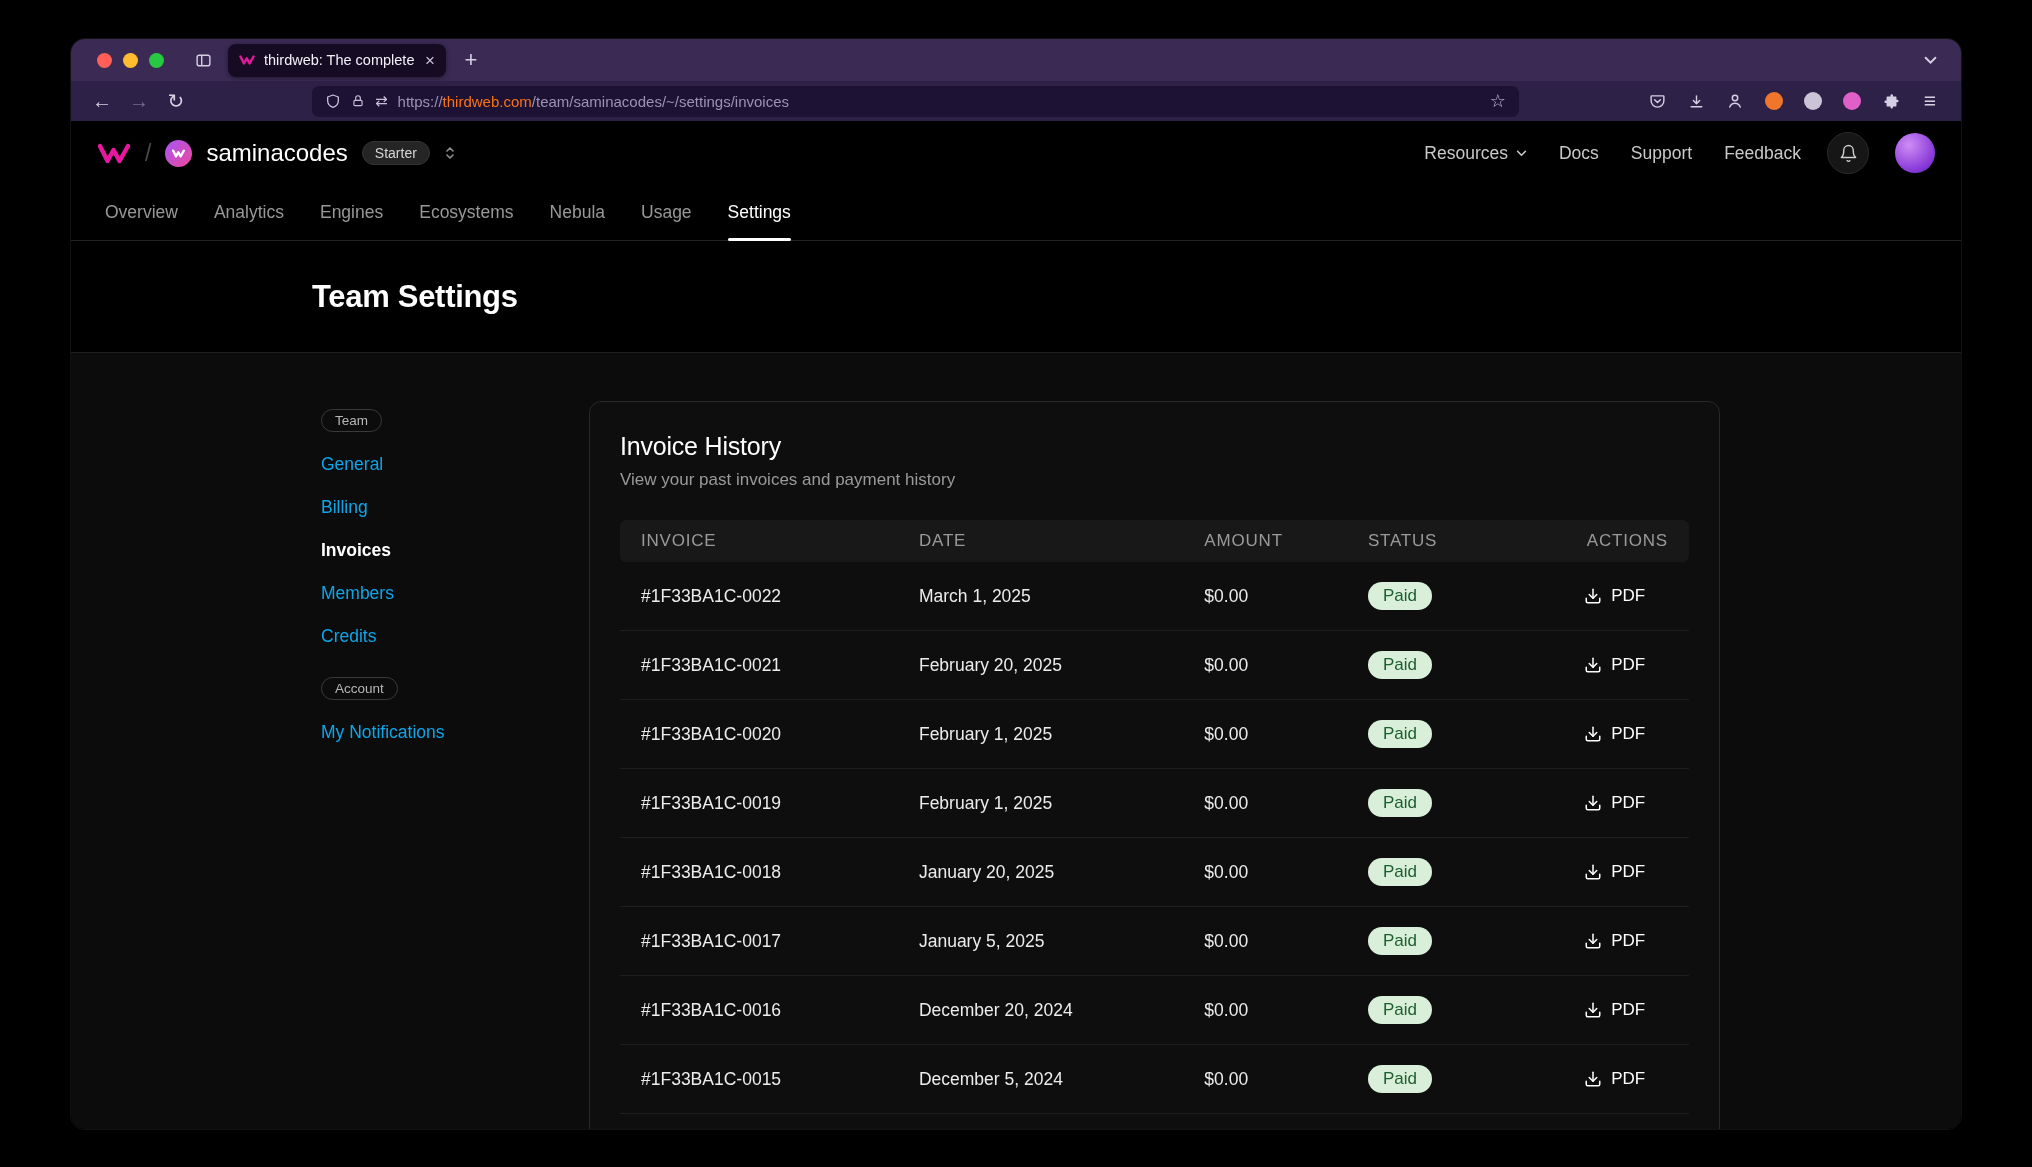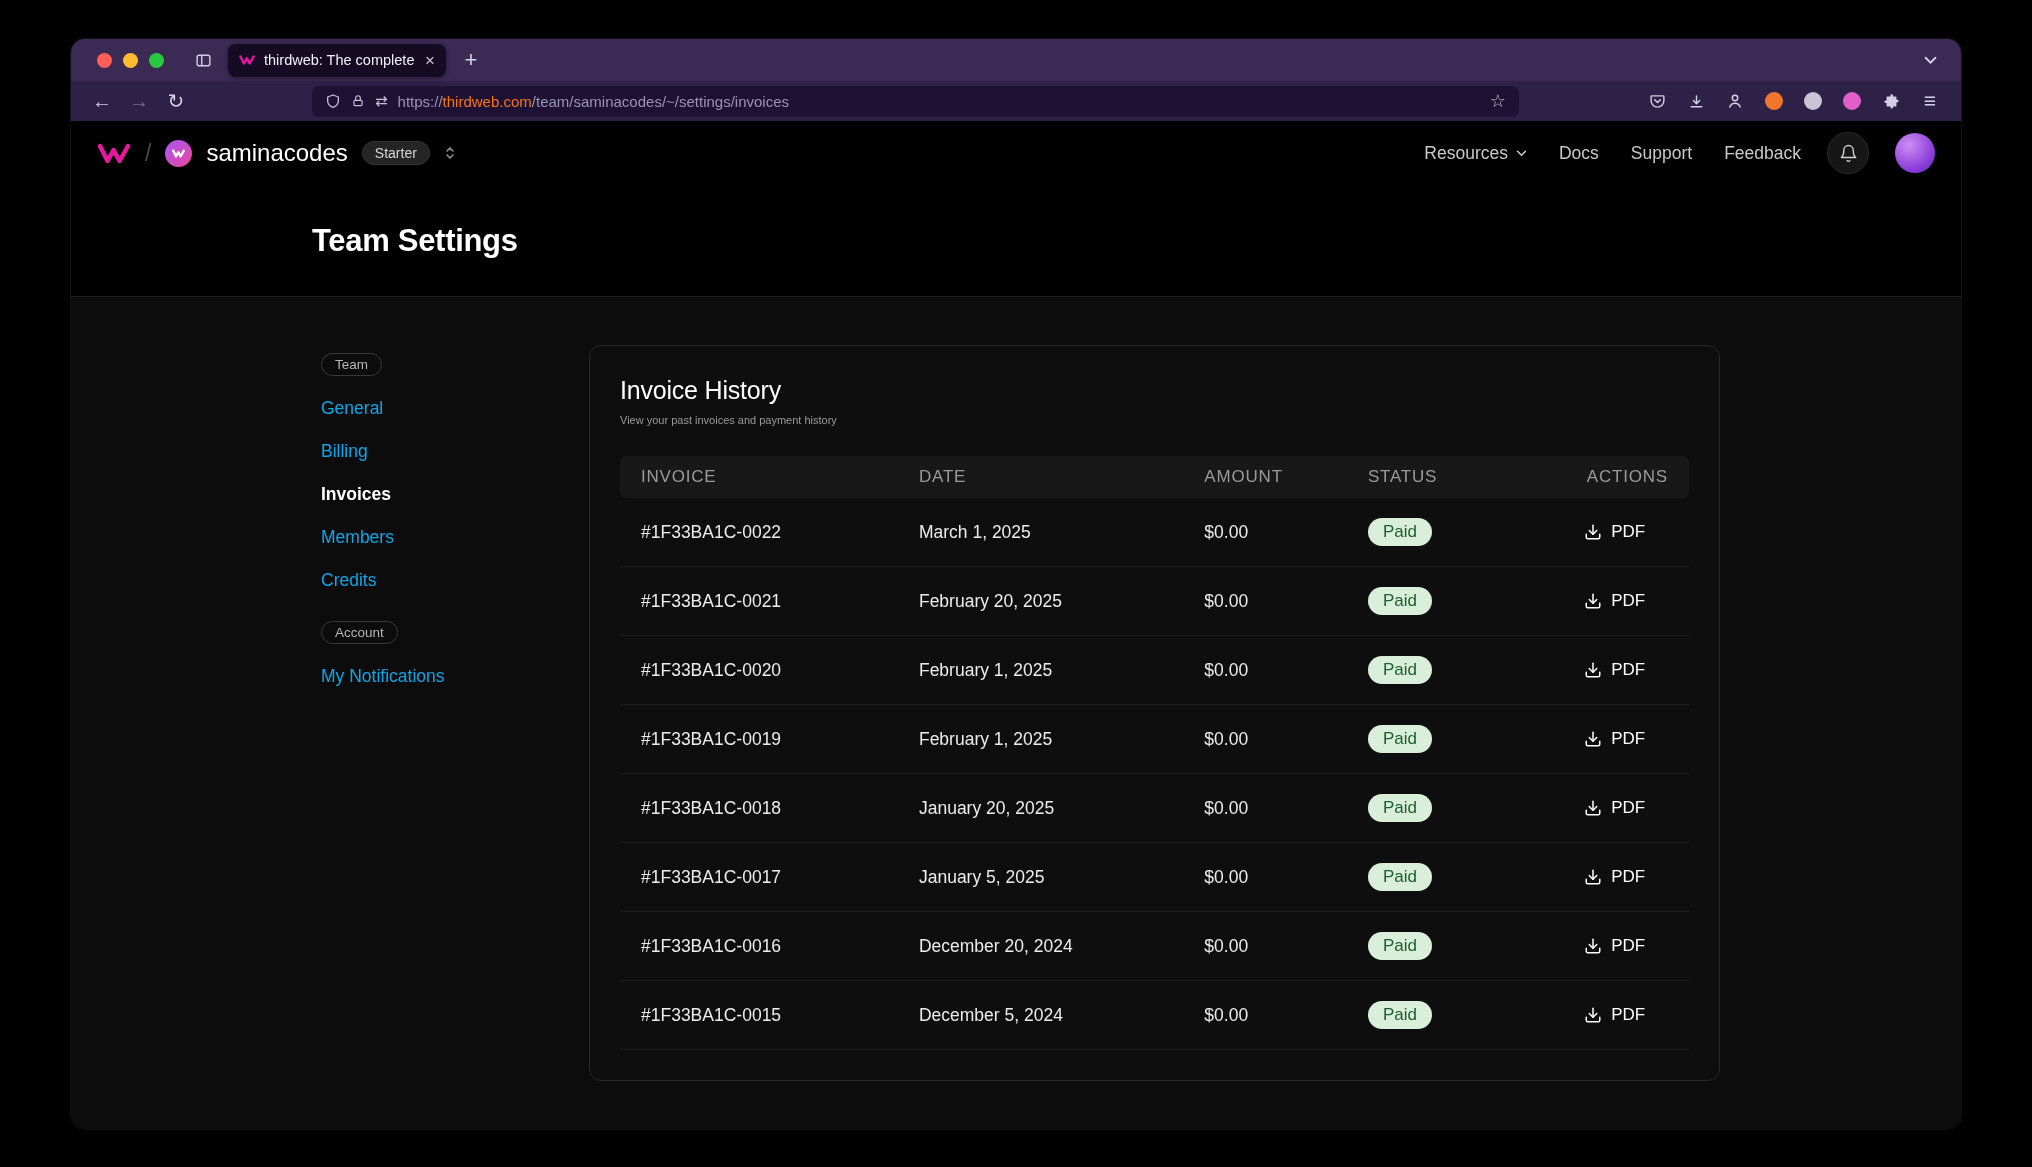--- a/index.html
+++ b/index.html
@@ -70,21 +70,21 @@
 
   .sidebar{width:190px;flex:0 0 190px;padding-top:8px}
   .side-pill{display:inline-block;font-size:13.5px;color:#b6b6b6;border:1px solid #3a3a3a;border-radius:999px;
              padding:3px 13px;margin-bottom:22px}
   .side-pill.later{margin-top:8px}
   .side-item{font-size:17.5px;color:#0ea5e9;margin-bottom:22px;cursor:pointer;white-space:nowrap}
   .side-item.active{color:#fff;font-weight:600}
 
   .card{flex:1;background:#0e0e0e;border:1px solid #282828;border-radius:12px;padding:30px;min-width:0;height:fit-content}
   .card-title{font-size:25px;font-weight:400;color:#fff;margin-bottom:9px;letter-spacing:-.2px}
-  .card-subtitle{font-size:11px;color:#9a9a9a;margin-bottom:30px}
+  .card-subtitle{font-size:17px;color:#9a9a9a;margin-bottom:30px}
 
   .thead,.trow{display:grid;grid-template-columns:26% 26.7% 15.3% 22.2% 1fr;align-items:center}
   .thead{background:#181818;border-radius:6px;height:42px}
   .th{font-size:17px;color:#9a9a9a;letter-spacing:.8px;padding-left:21px;font-weight:500}
   .th.right{justify-self:end;padding-right:21px;padding-left:0}
   .trow{height:69px;border-bottom:1px solid #1e1e1e}
   .td{font-size:17.5px;color:#ececec;padding-left:21px;white-space:nowrap}
   .td.actions{display:flex;justify-content:flex-start;padding-right:21px;padding-left:0}
   .badge{display:inline-block;background:#d9efd9;color:#1b5e2f;font-size:17px;font-weight:500;
          padding:4px 15px;border-radius:999px}
@@ -222,20 +222,29 @@
           <button class="bell-btn">
             <svg width="19" height="19" viewBox="0 0 24 24" fill="none" stroke="currentColor" stroke-width="1.8" stroke-linecap="round" stroke-linejoin="round">
                 <path d="M18 8a6 6 0 1 0-12 0c0 7-3 9-3 9h18s-3-2-3-9"></path>
                 <path d="M13.7 21a2 2 0 0 1-3.4 0"></path>
               </svg>
           </button>
           <span class="user-avatar"></span>
         </div>
       </header>
 
+      <nav class="app-tabs">
+          <div class="app-tab">Overview</div>
+          <div class="app-tab">Analytics</div>
+          <div class="app-tab">Engines</div>
+          <div class="app-tab">Ecosystems</div>
+          <div class="app-tab">Nebula</div>
+          <div class="app-tab">Usage</div>
+          <div class="app-tab active">Settings</div>
+        </nav>
 
       <div class="page-head">
         <h1 class="page-title">Team Settings</h1>
       </div>
 
       <div class="content">
         <aside class="sidebar"><div class="side-pill">Team</div><div class="side-item">General</div><div class="side-item">Billing</div><div class="side-item active">Invoices</div><div class="side-item">Members</div><div class="side-item">Credits</div><div class="side-pill later">Account</div><div class="side-item">My Notifications</div></aside>
 
         <section class="card">
           <h2 class="card-title">Invoice History</h2>

